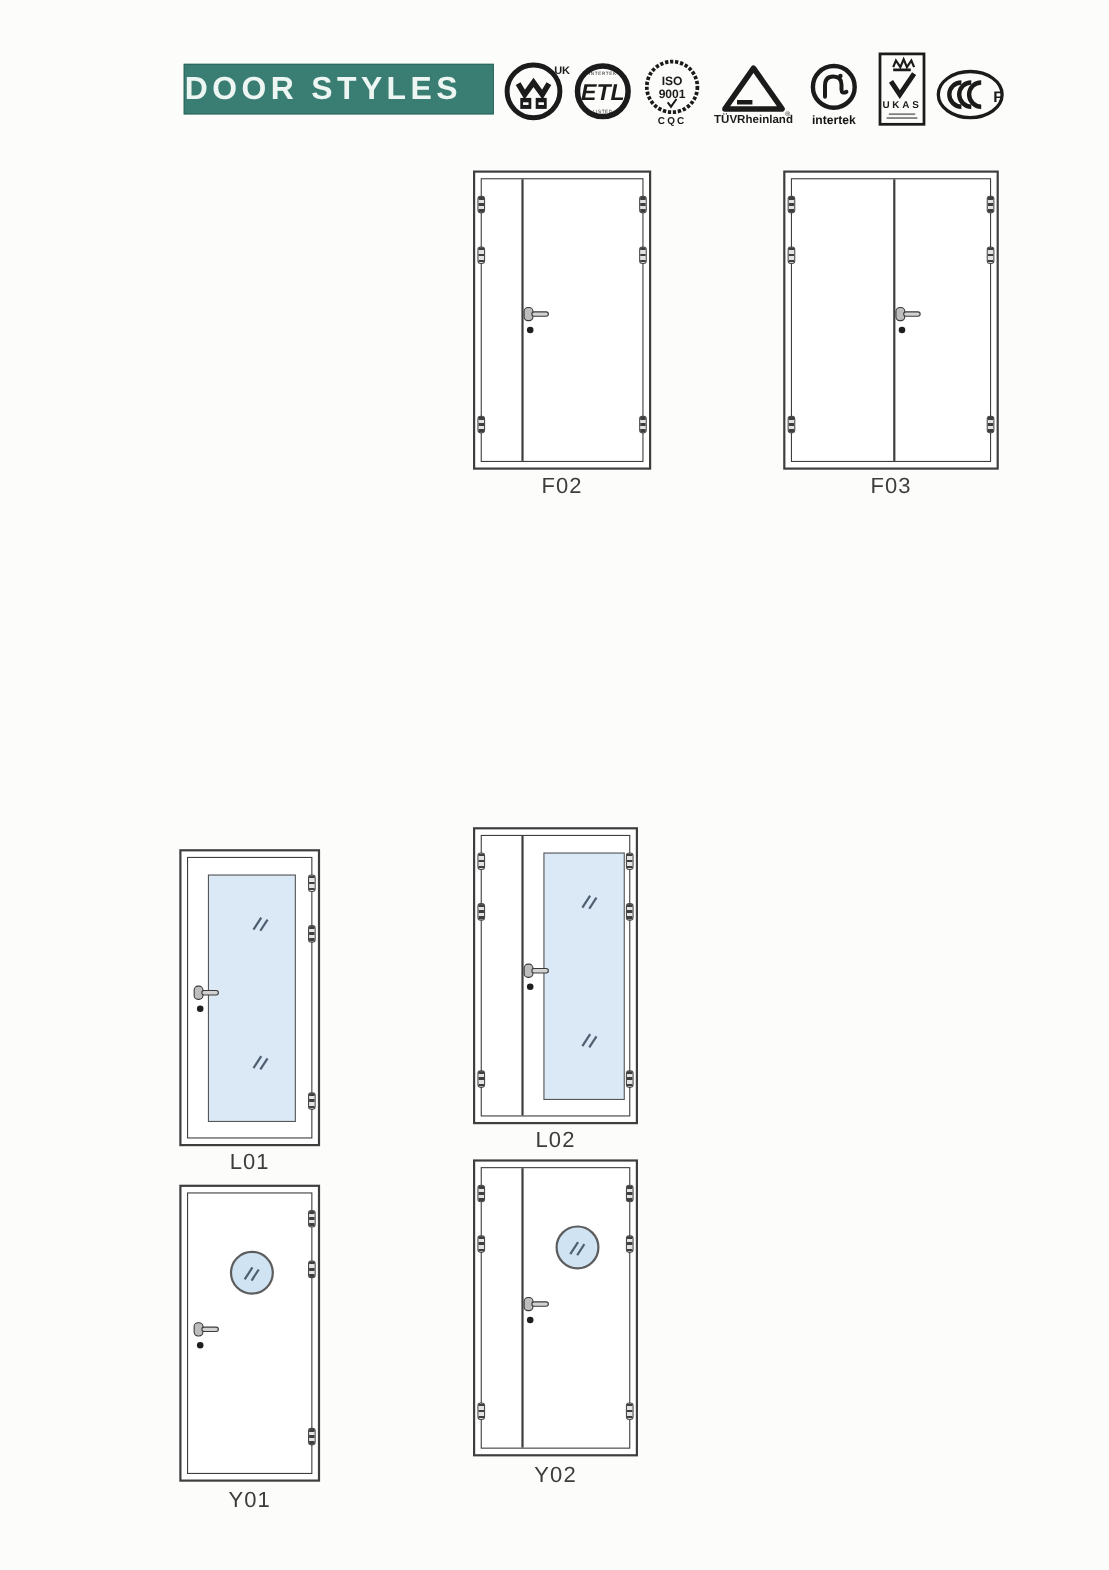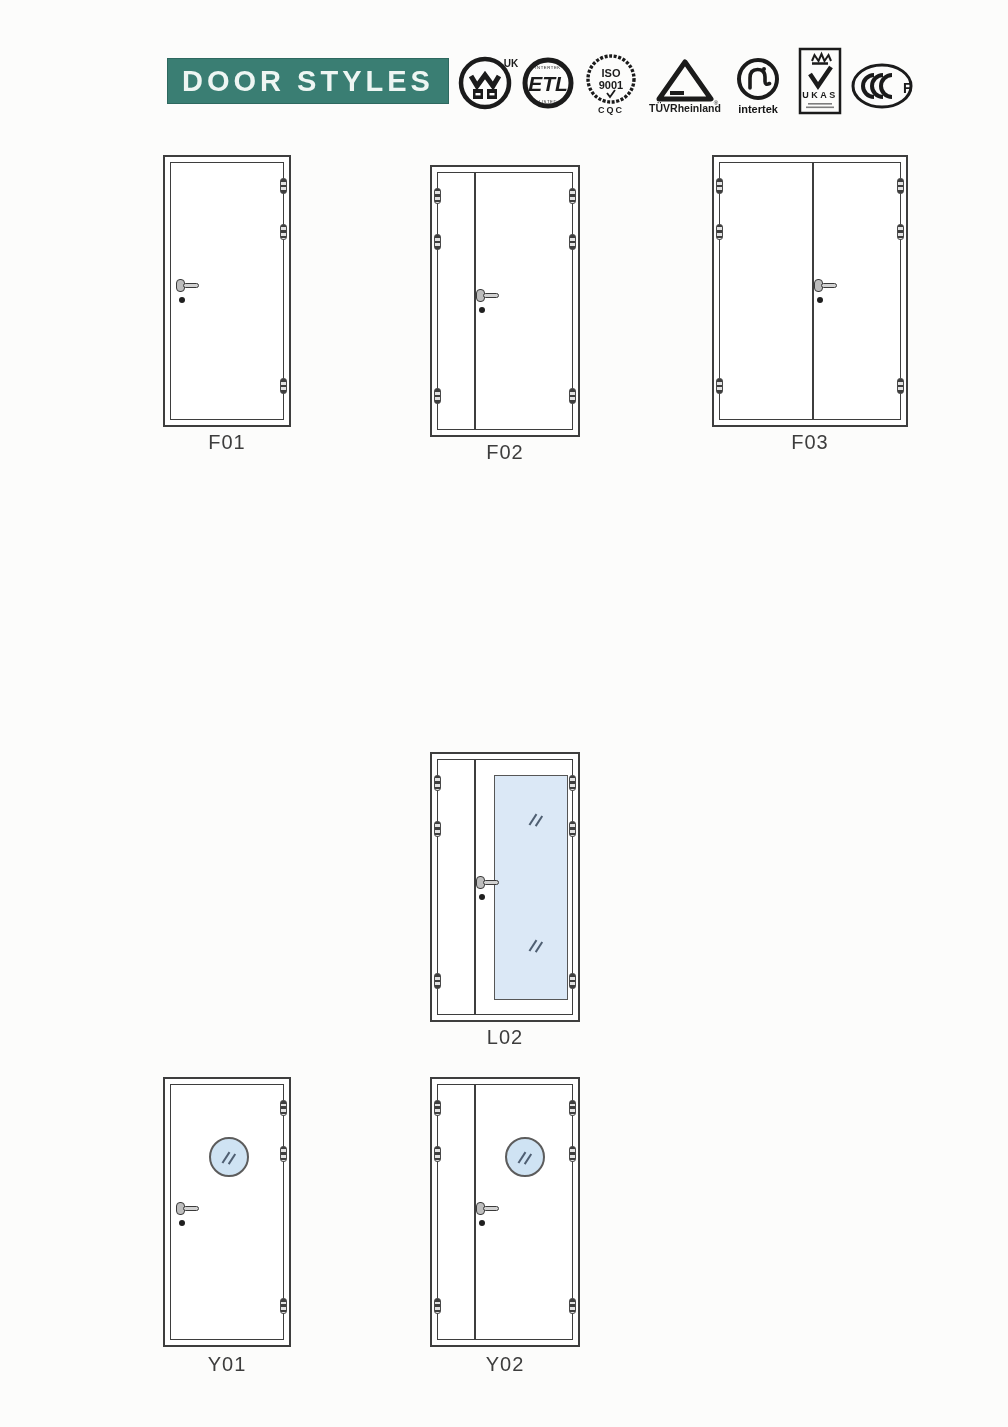--- a/index.html
+++ b/index.html
@@ -5,21 +5,21 @@
   html,body{margin:0;padding:0;background:#e8e8e8;}
   #canvas{
     position:relative;width:1008px;height:1427px;margin:0 auto;
     background:#fcfcfb;overflow:hidden;
     font-family:"Liberation Sans","DejaVu Sans",sans-serif;
   }
   
   .banner{
     position:absolute;left:167px;top:58px;width:280px;height:44px;
     background:#3a7e73;border:1px solid #2e685f;
-    display:flex;align-items:center;justify-content:center;
+    display:flex;align-items:center;
   }
   .banner .title{
     color:#eef6f3;font-size:29px;font-weight:600;letter-spacing:4px;white-space:nowrap;
   }
   .logos svg{position:absolute;}
   .logos svg text{font-family:"Liberation Sans","DejaVu Sans",sans-serif;}
   
   .door{position:absolute;}
   .frame{
     position:absolute;left:0;top:0;right:0;
@@ -135,37 +135,22 @@
 
     <svg style="left:850px;top:62px" width="68" height="48" viewBox="0 0 68 48">
       <ellipse cx="32" cy="24" rx="29" ry="21" fill="none" stroke="#1b1b1b" stroke-width="3"></ellipse>
       <path d="M24 13 A11 11 0 1 0 24 35" fill="none" stroke="#1b1b1b" stroke-width="4"></path>
       <path d="M33 13 A11 11 0 1 0 33 35" fill="none" stroke="#1b1b1b" stroke-width="4"></path>
       <path d="M42 13 A11 11 0 1 0 42 35" fill="none" stroke="#1b1b1b" stroke-width="4"></path>
       <text x="53" y="31" font-size="14" font-weight="bold" fill="#1b1b1b">F</text>
     </svg>
   </div>
 
-  <div class="door" style="left:163px;top:155px;width:128px;height:302px">
-    <div class="frame" style="height:272px">
-      <div class="leaf">
-        <div class="hinge hr h1"></div>
-        <div class="hinge hr h2"></div>
-        <div class="hinge hr h3"></div>
-      </div>
-      <div class="handle" style="left:11px;top:122px">
-          <i class="rose"></i>
-          <i class="lever"></i>
-        </div>
-      <div class="key" style="left:14px;top:140px"></div>
-    </div>
-    <div class="dlabel" style="top:276px">F01</div>
-  </div>
-
-  <div class="door" style="left:430px;top:165px;width:150px;height:302px">
+
+  <div class="door" style="left:430px;top:155px;width:162px;height:302px">
     <div class="frame" style="height:272px">
       <div class="leaf">
         <div class="divider" style="left:36px"></div>
         <div class="hinge hl h1"></div>
         <div class="hinge hl h2"></div>
         <div class="hinge hl h3"></div>
         <div class="hinge hr h1"></div>
         <div class="hinge hr h2"></div>
         <div class="hinge hr h3"></div>
       </div>
@@ -194,20 +179,39 @@
           <i class="lever"></i>
         </div>
       <div class="key" style="left:103px;top:140px"></div>
     </div>
     <div class="dlabel" style="top:276px">F03</div>
   </div>
 
 
 
 
+  <div class="door" style="left:163px;top:772px;width:128px;height:300px">
+    <div class="frame" style="height:270px">
+      <div class="leaf">
+        <div class="hinge hr h1"></div>
+        <div class="hinge hr h2"></div>
+        <div class="hinge hr h3"></div>
+      </div>
+      <div class="lglass" style="left:24px;top:21px;width:80px;height:225px">
+        <div class="glint" style="left:38px;top:36px"></div>
+        <div class="glint" style="left:38px;top:162px"></div>
+      </div>
+      <div class="handle" style="left:11px;top:122px">
+          <i class="rose"></i>
+          <i class="lever"></i>
+        </div>
+      <div class="key" style="left:14px;top:140px"></div>
+    </div>
+    <div class="dlabel" style="top:274px">L01</div>
+  </div>
 
   <div class="door" style="left:430px;top:752px;width:150px;height:300px">
     <div class="frame" style="height:270px">
       <div class="leaf">
         <div class="divider" style="left:36px"></div>
         <div class="hinge hl h1"></div>
         <div class="hinge hl h2"></div>
         <div class="hinge hl h3"></div>
         <div class="hinge hr h1"></div>
         <div class="hinge hr h2"></div>
@@ -239,21 +243,21 @@
         </div>
       <div class="handle" style="left:11px;top:123px">
           <i class="rose"></i>
           <i class="lever"></i>
         </div>
       <div class="key" style="left:14px;top:141px"></div>
     </div>
     <div class="dlabel" style="top:276px">Y01</div>
   </div>
 
-  <div class="door" style="left:430px;top:1077px;width:150px;height:300px">
+  <div class="door" style="left:430px;top:1054px;width:150px;height:300px">
     <div class="frame" style="height:270px">
       <div class="leaf">
         <div class="divider" style="left:36px"></div>
         <div class="hinge hl h1"></div>
         <div class="hinge hl h2"></div>
         <div class="hinge hl h3"></div>
         <div class="hinge hr h1"></div>
         <div class="hinge hr h2"></div>
         <div class="hinge hr h3"></div>
       </div>

